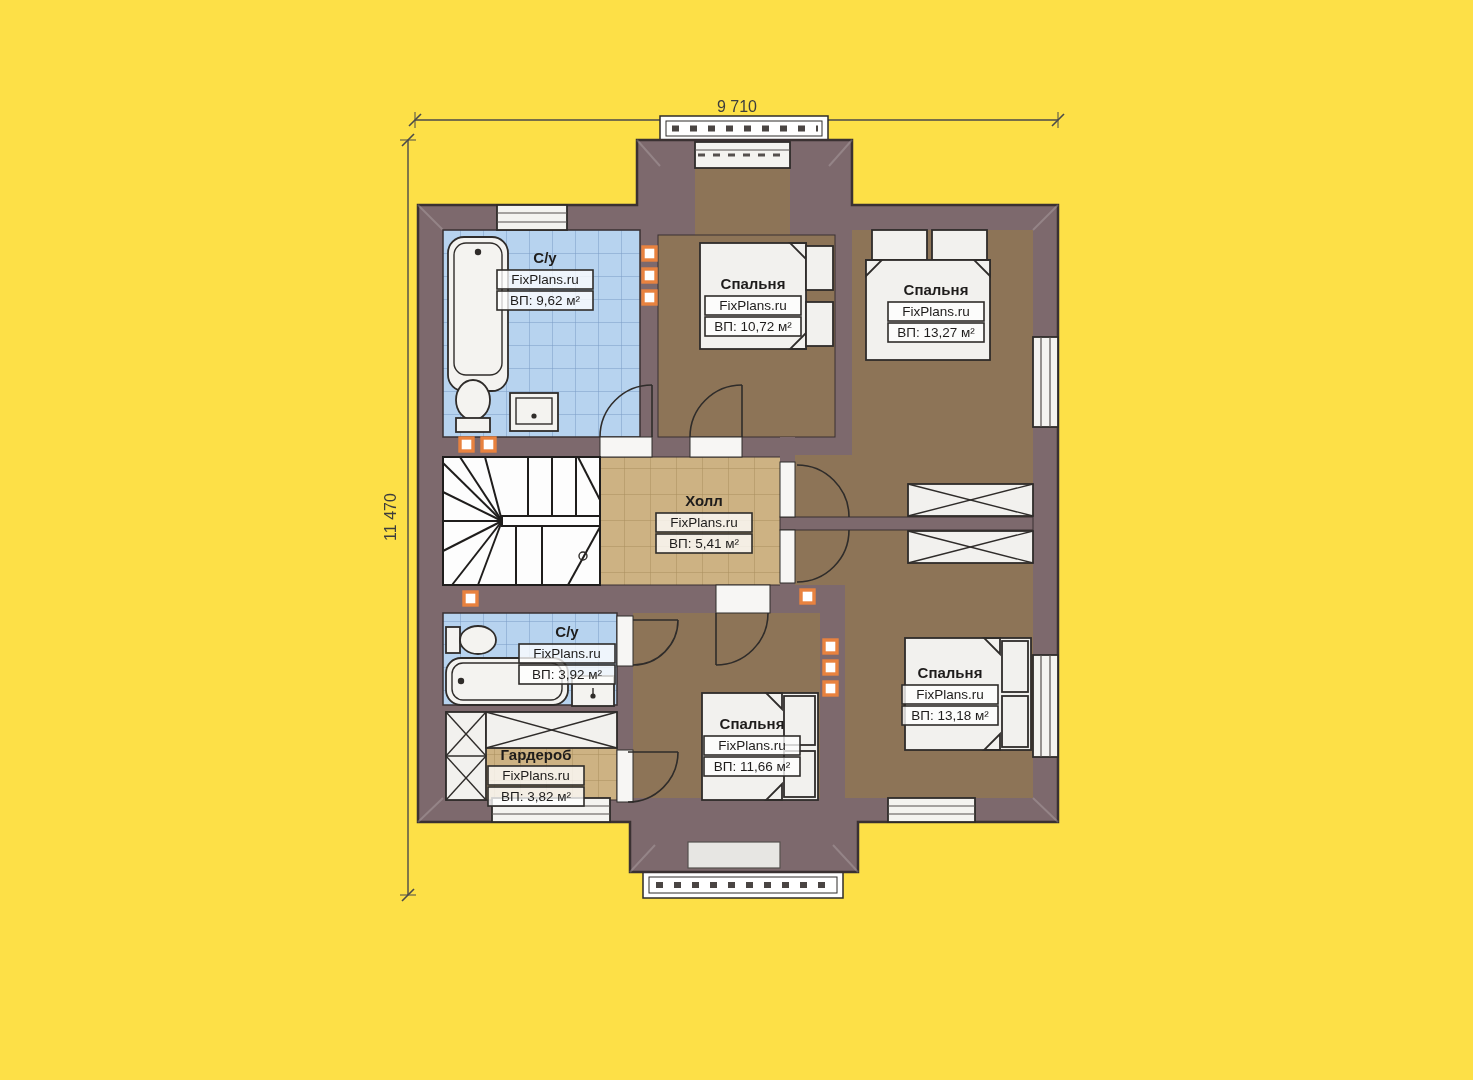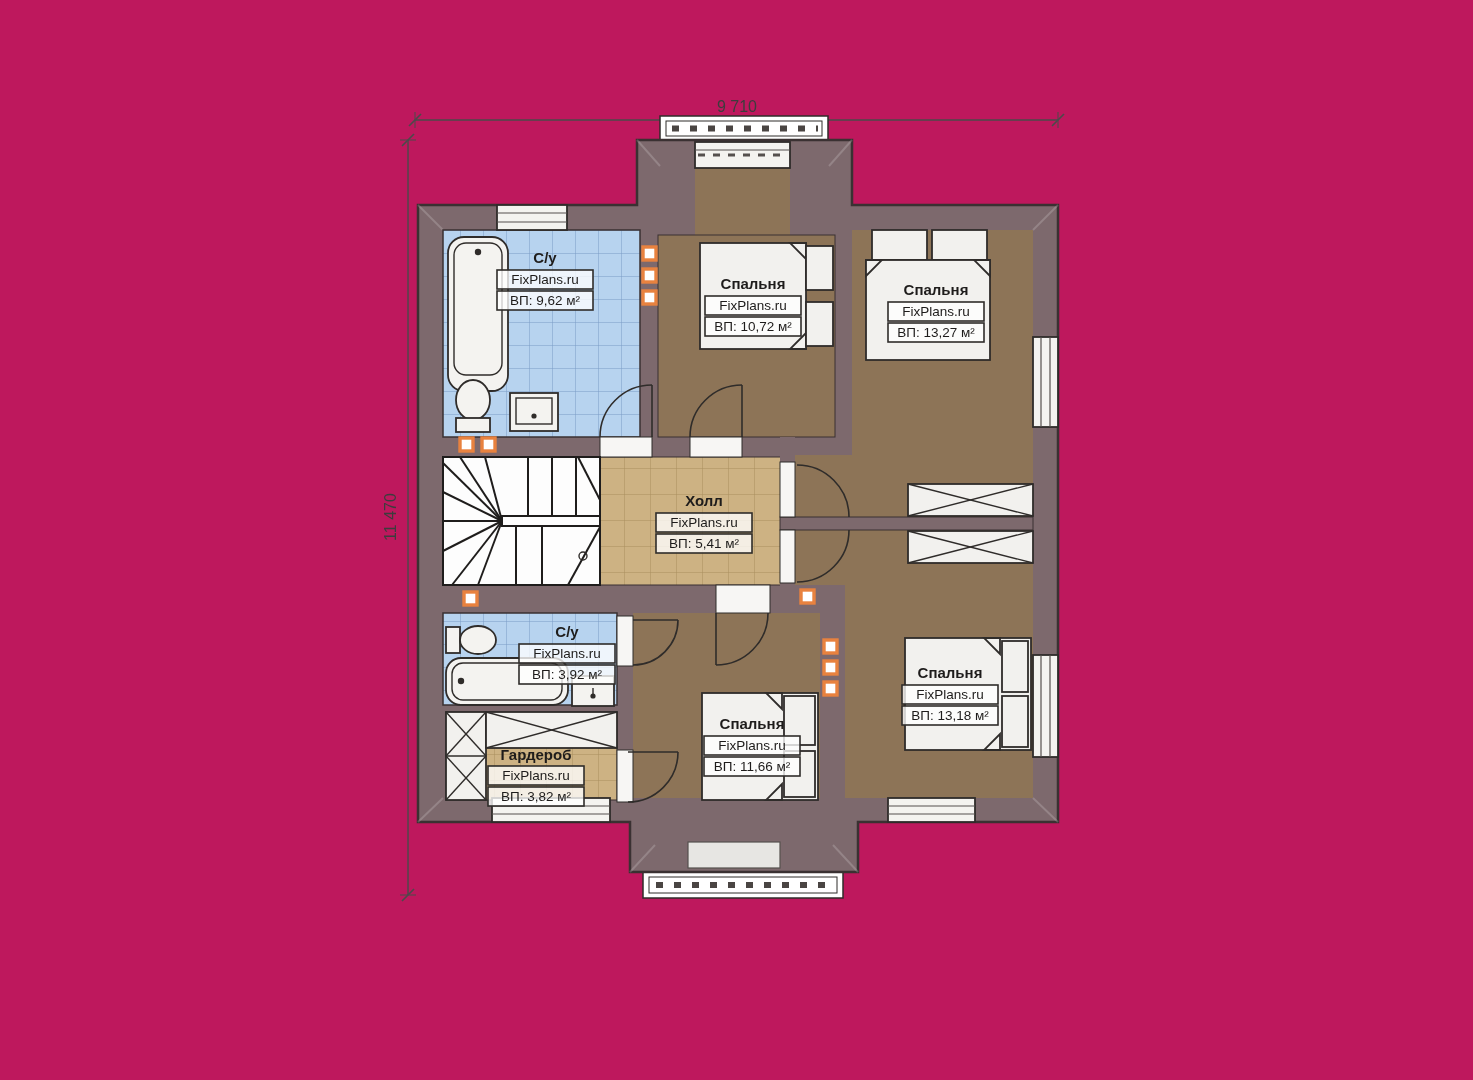--- a/index.html
+++ b/index.html
@@ -1,16 +1,16 @@
 <!DOCTYPE html>
 <html><head>
 <meta charset="utf-8">
 <style>
   html,body{margin:0;padding:0;background:#ffffff;}
-  #stage{position:relative;width:1473px;height:1080px;background:#be185d;overflow:hidden;
+  #stage{position:relative;width:1473px;height:1080px;background:#fde047;overflow:hidden;
          font-family:"Liberation Sans", sans-serif;}
   svg{display:block;}
   .dim-text{font-size:16px;fill:#3d3d3d;}
   .room-name{font-size:15px;font-weight:bold;fill:#1e1c1b;}
   .room-sub{font-size:13.5px;fill:#1e1c1b;}
   .label-box{fill:rgba(255,255,255,0.78);stroke:#2f2c2a;stroke-width:1.6;}
   .thin{stroke:#2f2c2a;stroke-width:1.4;fill:none;}
   .fixture{fill:#f4f3f0;stroke:#2f2c2a;stroke-width:1.8;}
   .furn{fill:#f2f1ee;stroke:#2f2c2a;stroke-width:1.8;}
   .stair{stroke:#1f1d1c;stroke-width:2;fill:none;}

